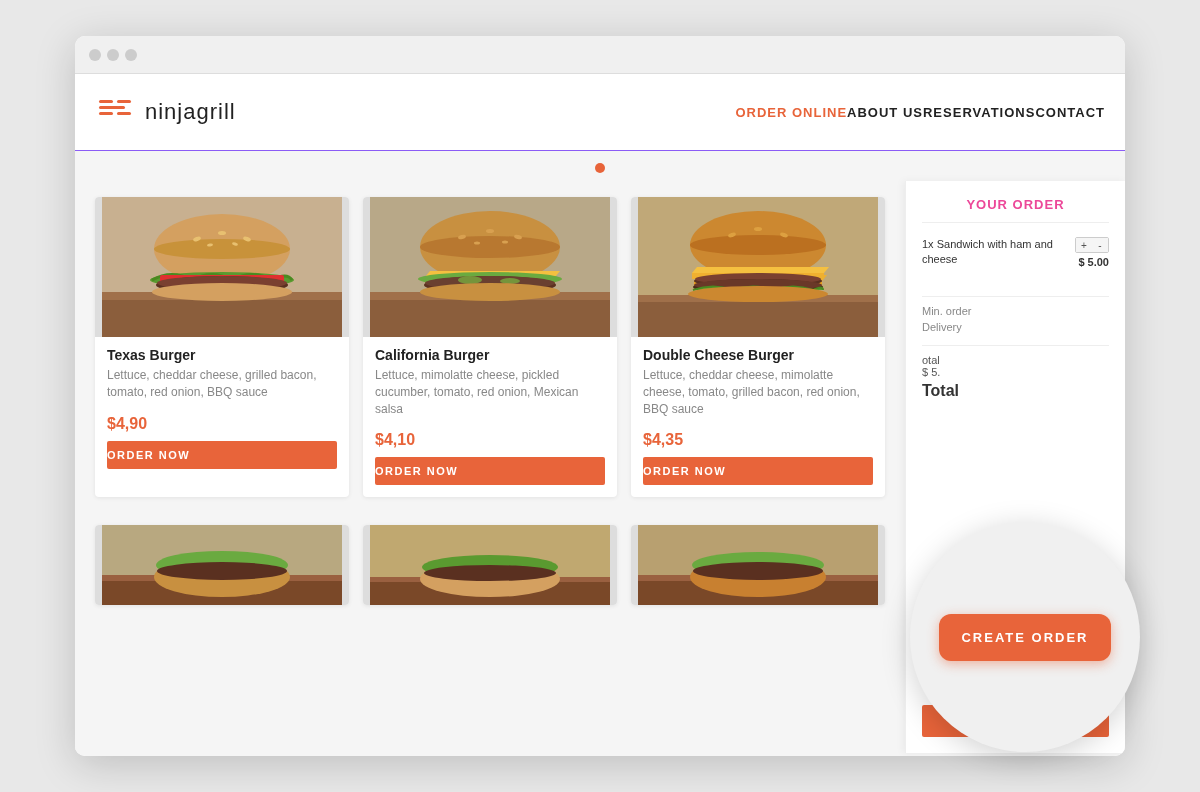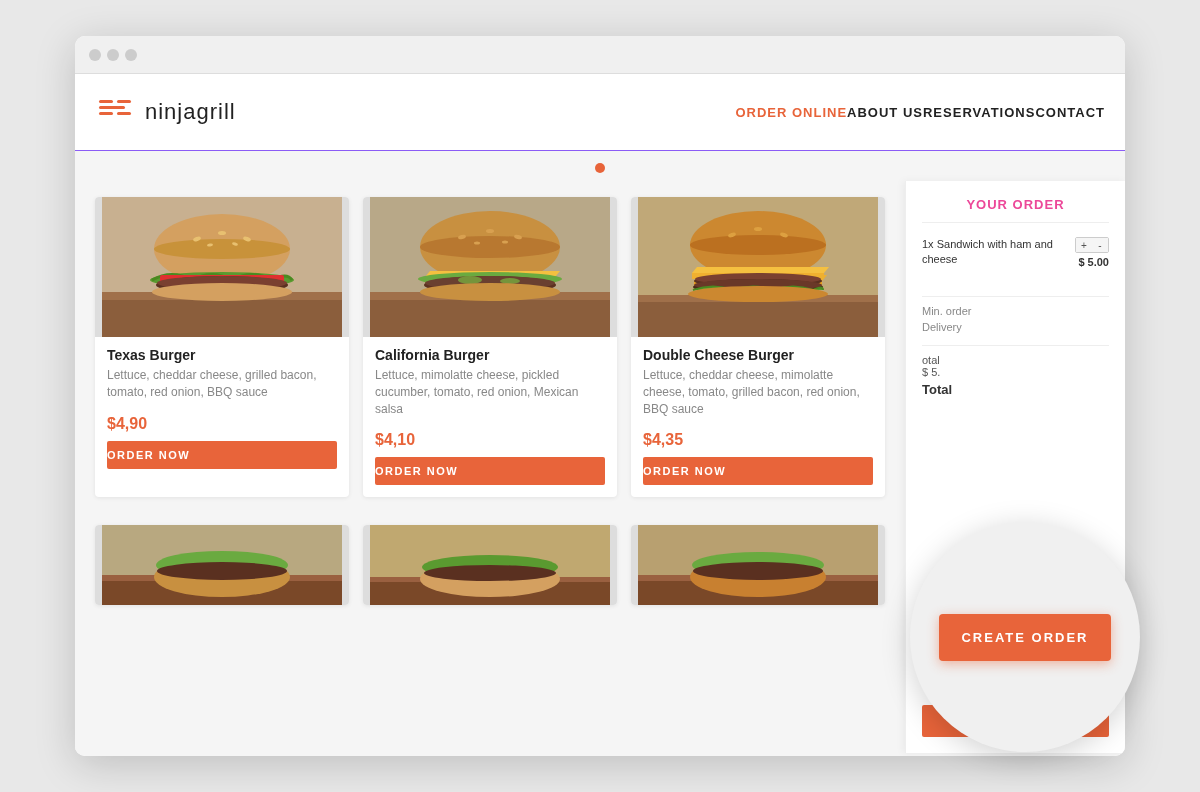--- a/index.html
+++ b/index.html
@@ -273,21 +273,21 @@
       display: flex;
       justify-content: space-between;
       font-size: 11px;
       color: #888;
       margin-bottom: 4px;
     }
 
     .order-summary-row.total {
       color: #333;
       font-weight: 700;
-      font-size: 13px;
+      font-size: 16px;
       align-items: flex-end;
     }
 
     .order-summary-row.subtotal {
       color: #555;
       flex-direction: column;
     }
 
     .create-order-btn {
       width: 100%;
@@ -552,21 +552,21 @@
     display: flex;
     align-items: center;
     justify-content: center;
     box-shadow: 0 6px 30px rgba(0,0,0,0.18);
     position: relative;
   ">
     <button style="
       background: #e8643a;
       color: #fff;
       border: none;
-      border-radius: 4px;
+      border-radius: 12px;
       padding: 16px 22px;
       font-size: 13px;
       font-weight: 700;
       letter-spacing: 2px;
       cursor: pointer;
       white-space: nowrap;
       box-shadow: 0 3px 12px rgba(232,100,58,0.45);
     ">CREATE ORDER</button>
   </div>
 </div>

